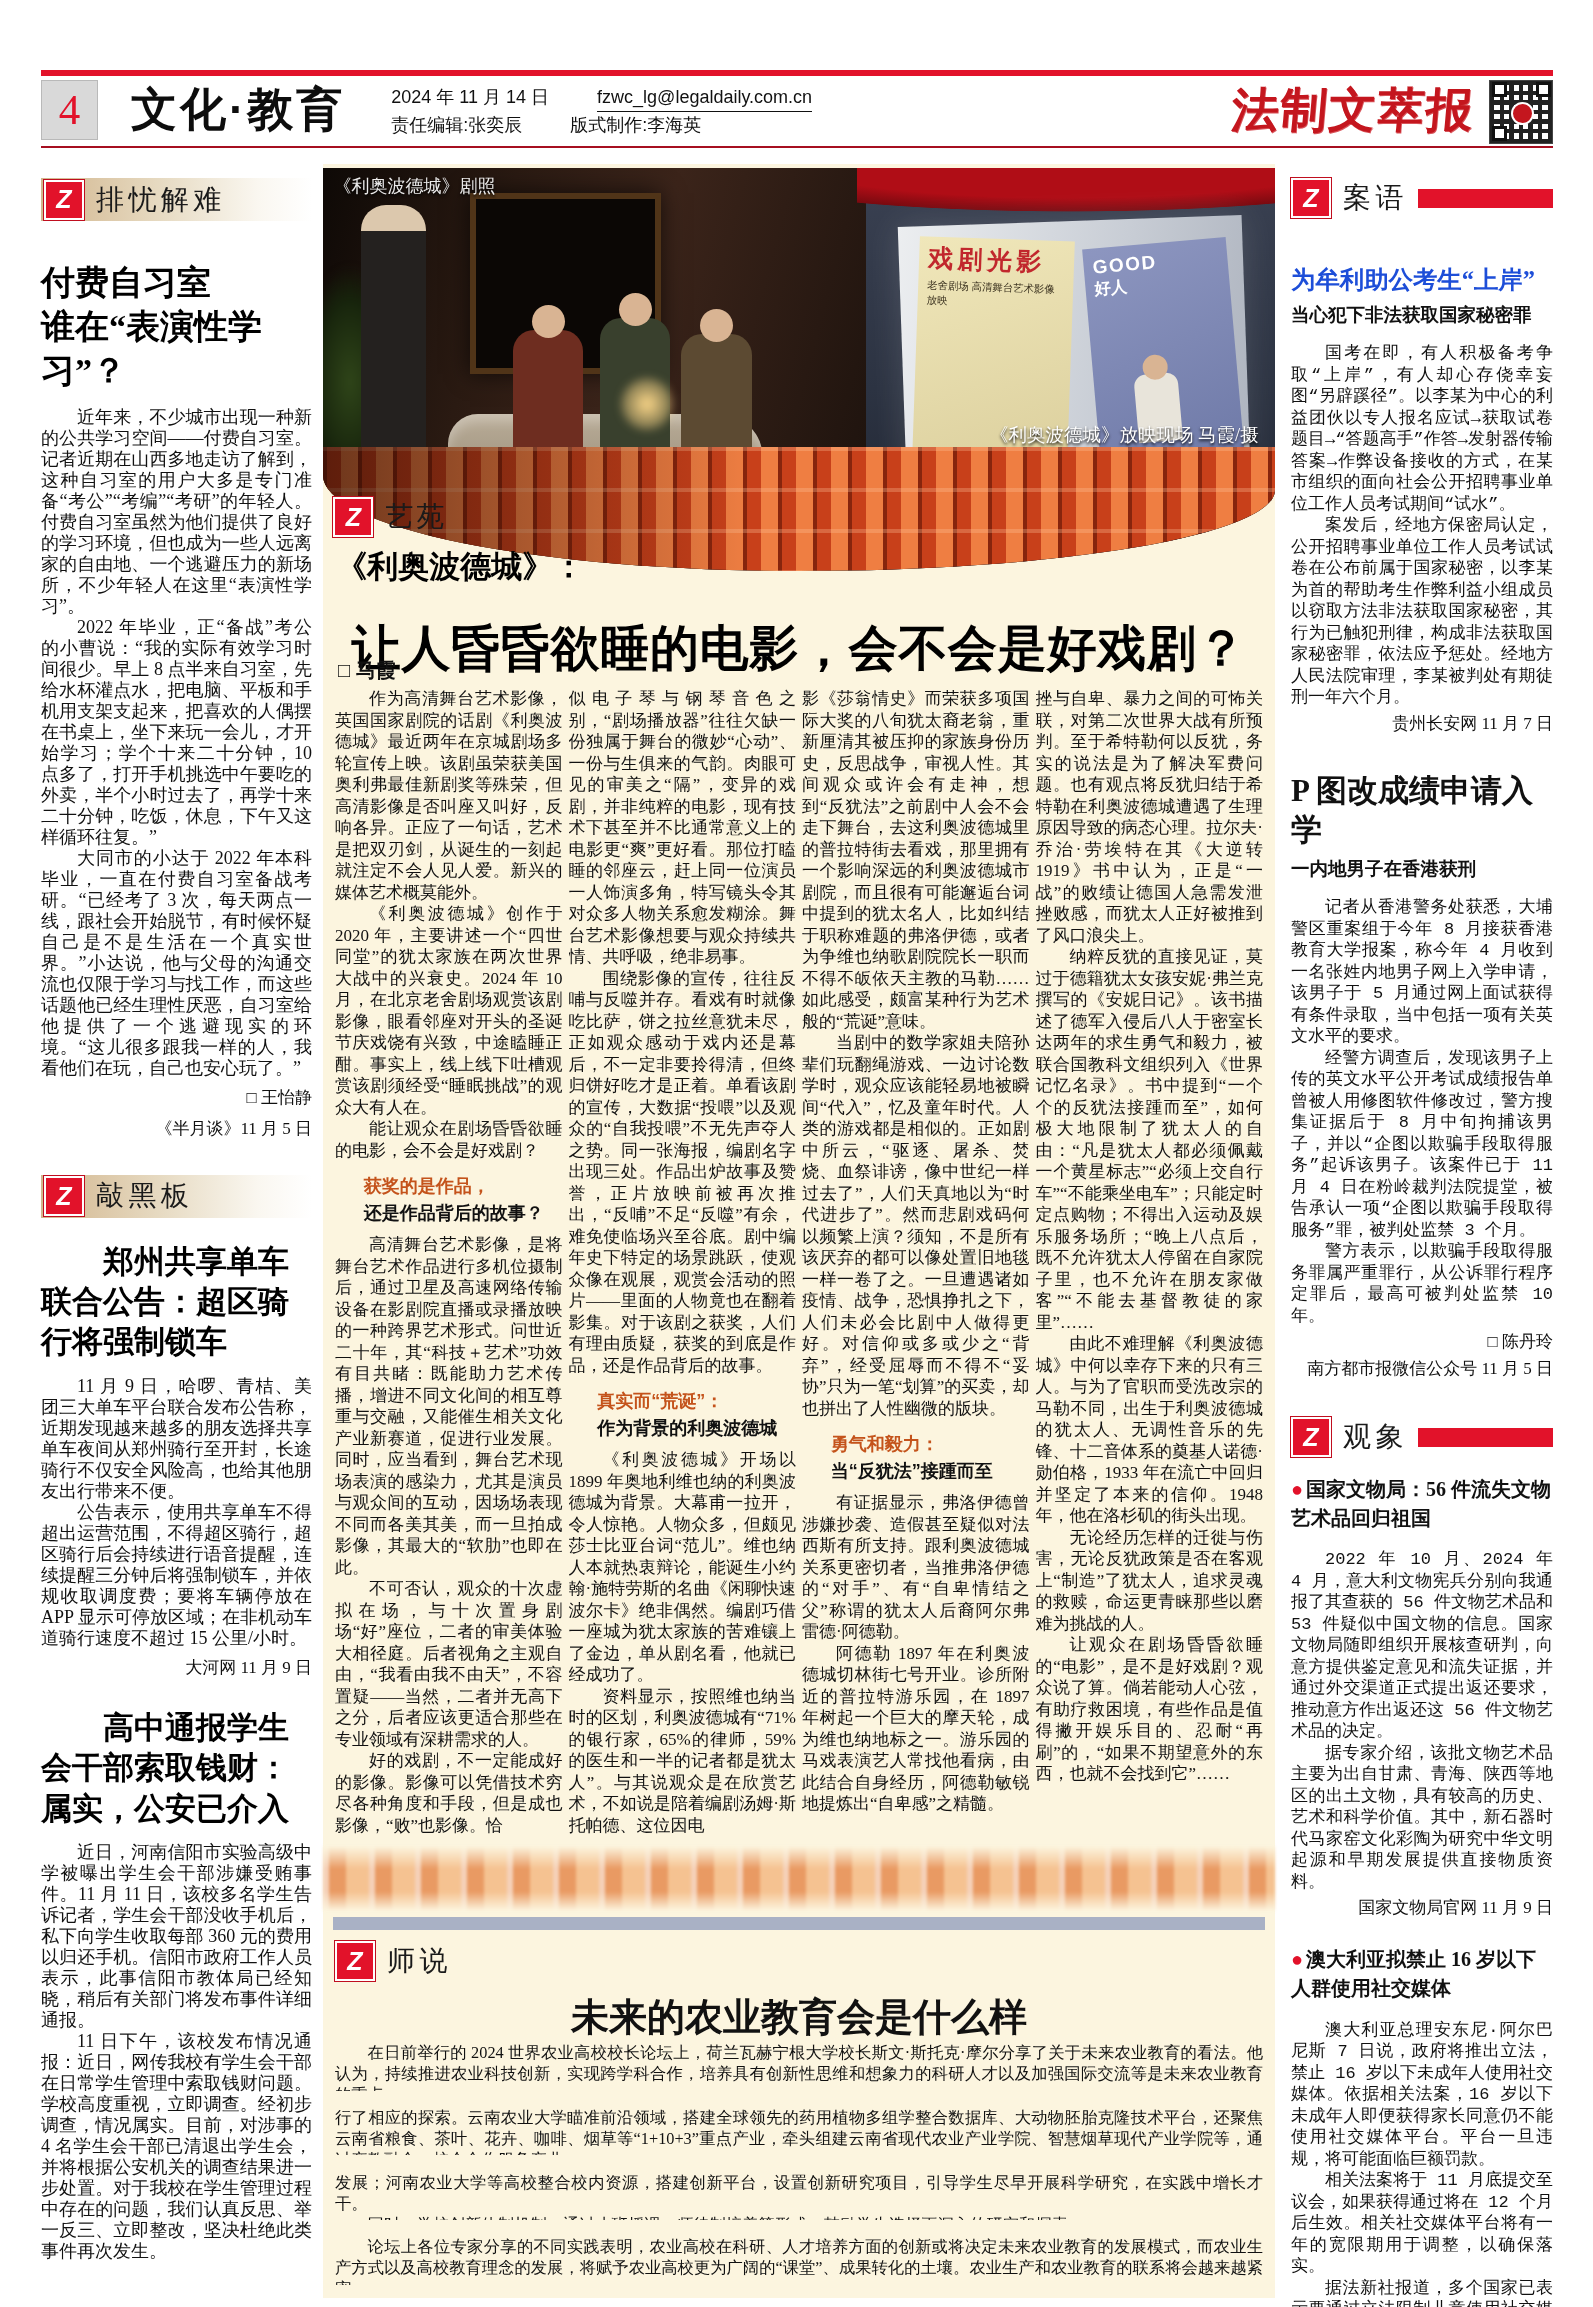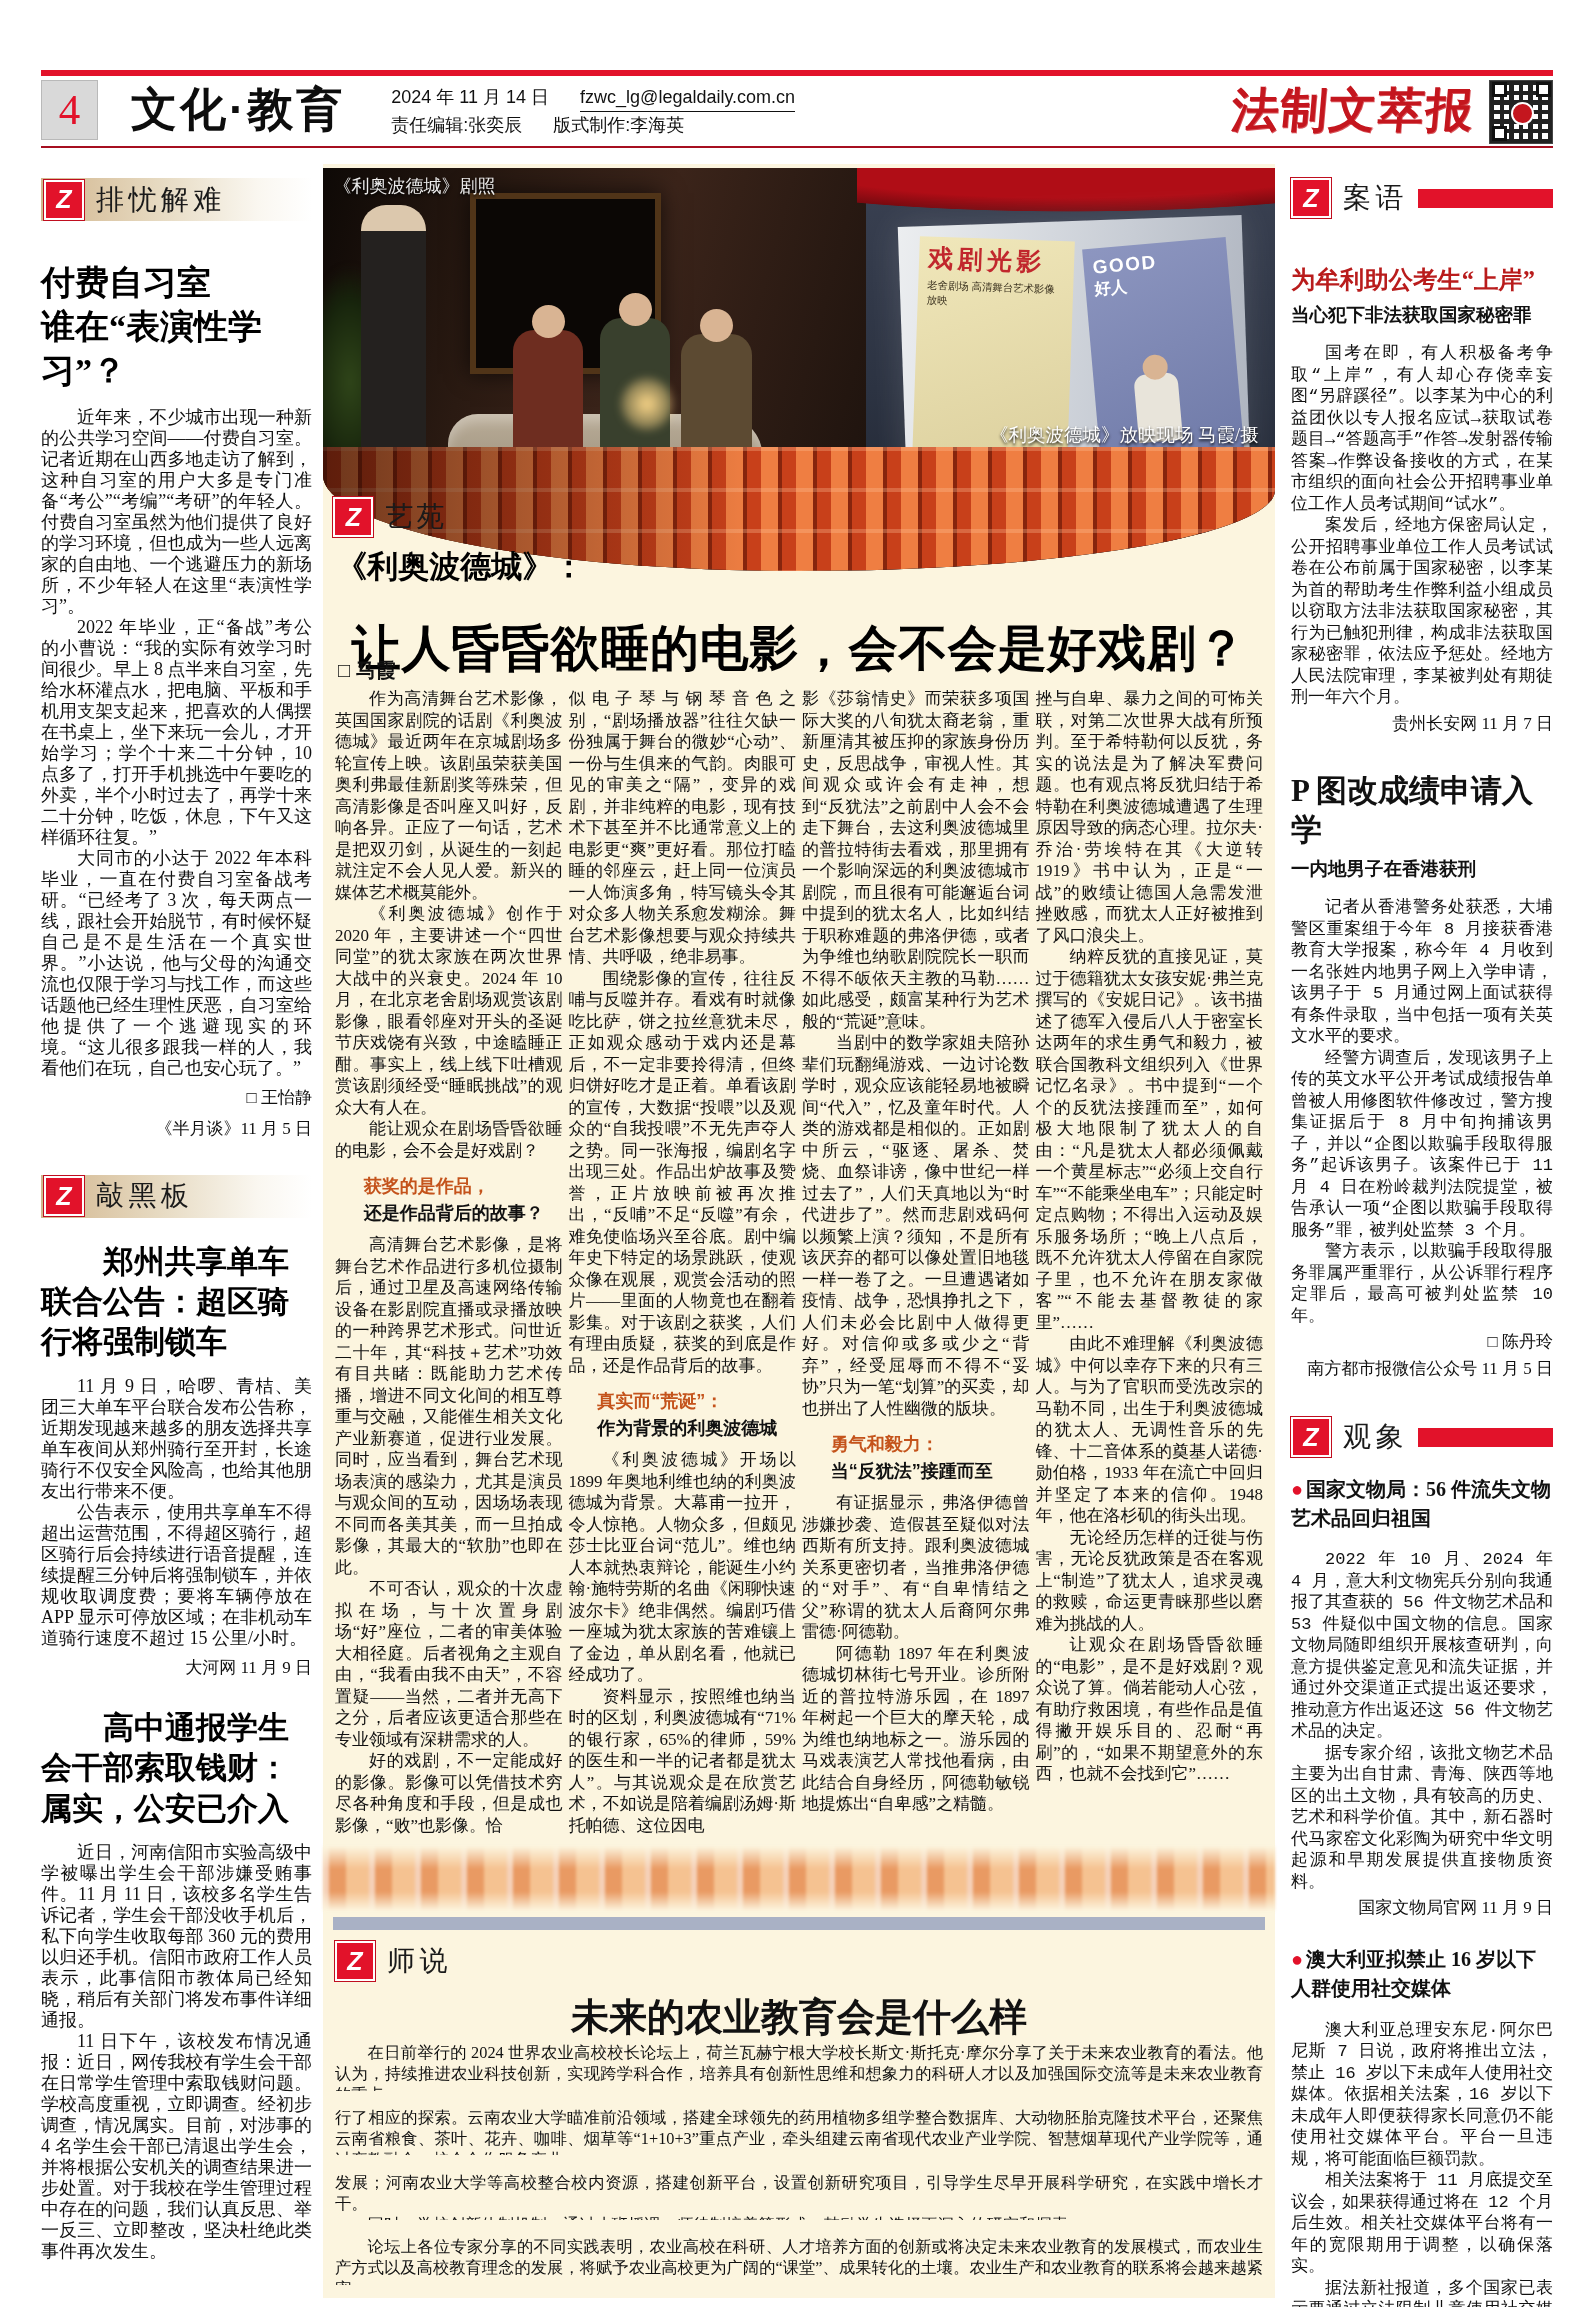--- a/index.html
+++ b/index.html
@@ -6,21 +6,21 @@
   .page{position:relative;width:1594px;height:2307px;background:#ffffff;overflow:hidden;
         font-family:"Liberation Serif","DejaVu Serif",serif;color:#111;}
   
   .top-rule{position:absolute;left:41px;top:70px;width:1512px;height:6px;background:#e2122a;}
   .header-rule{position:absolute;left:41px;top:146px;width:1512px;height:2.2px;background:#a60f20;}
   .header{position:absolute;left:41px;top:78px;width:1512px;height:65px;display:flex;align-items:flex-start;}
   .pagenum{width:55px;height:58px;margin-top:1.5px;background:#d9d9d9;border:0.7px solid #b9b9b9;
            color:#e2122a;font:400 43px/58px "Liberation Serif",serif;text-align:center;}
   .section-name{margin-left:33px;font:900 46px/62px "Liberation Sans",sans-serif;letter-spacing:3px;color:#0d0d0d;}
   .pubinfo{margin-left:46px;margin-top:6px;font:18px/27px "Liberation Sans",sans-serif;color:#111;}
-  .pubinfo .row{display:flex;gap:31px;}
+  .pubinfo .row{display:flex;gap:48px;}
   .email{text-decoration:none;color:#111;border-bottom:1.5px solid #111;}
   .spacer{flex:1;}
   .masthead{margin-top:4.4px;margin-right:15px;color:#c4161e;font:900 47px/56px "Liberation Serif",serif;
             transform:skewX(-5deg);letter-spacing:1.5px;text-shadow:0.7px 0.7px 0 #d8555b;}
   .qr{width:62px;height:62px;margin-top:1.5px;position:relative;background:#fff;border:1.5px solid #444;
       background-image:
         repeating-linear-gradient(0deg,#222 0 4.4px,transparent 4.4px 9.6px),
         repeating-linear-gradient(90deg,#222 0 4.4px,#fff 4.4px 9.6px);}
   .qr i{position:absolute;width:15px;height:15px;background:#fff;border:3.7px solid #111;box-sizing:border-box;}
   .qr i.tl{left:1.5px;top:1.5px}.qr i.tr{right:1.5px;top:1.5px}.qr i.bl{left:1.5px;bottom:1.5px}
@@ -111,21 +111,21 @@
       repeating-linear-gradient(90deg,rgba(255,255,255,.55) 0 6px,rgba(0,0,0,0) 6px 46px),
       repeating-linear-gradient(90deg,#e99a63 0 23px,#f5c291 23px 46px);}
   .gray-bar{position:absolute;left:10.4px;right:10.4px;top:1753px;height:12.6px;background:#a9b1c5;}
   .shishuo{position:absolute;left:0;right:0;top:1770px;height:357px;}
   .ss-badge{position:absolute;left:12px;top:7.4px;display:flex;align-items:center;}
   .ss-title{position:absolute;left:0;right:0;top:36px;text-align:center;font:900 38px/1.2 "Liberation Serif",serif;}
   .ss-cols{position:absolute;left:12px;right:12px;top:108px;bottom:6px;display:flex;gap:16.3px;flex-direction:column;}
   .ss-col{flex:1;min-width:0;font-size:16.3px;line-height:21px;overflow:hidden;}
   
   .col-right{position:absolute;left:1291px;top:178px;width:262px;}
-  .rt-title{margin:46px 0 0;font:700 24.4px/1.3 "Liberation Serif",serif;color:#b91c1c;}
+  .rt-title{margin:46px 0 0;font:700 24.4px/1.3 "Liberation Serif",serif;color:#1d4ed8;}
   .rt-sub{margin-top:7.4px;font:600 18.5px/1.3 "Liberation Serif",serif;}
   .rt-body{margin-top:16.3px;font-size:17px;line-height:21.5px;font-family:Liberation Mono, monospace;}
   .rt-src{margin-top:3px;font-size:17px;line-height:24px;}
   .rt2-title{margin:36px 0 0;font:700 31px/1.25 "Liberation Serif",serif;}
   .obs-title{margin:18px 0 0;font:700 20px/1.45 "Liberation Serif",serif;}
   .obs-title .dot{color:#e2122a;margin-right:3px;}
   .mt48{margin-top:36px;}
 </style>
 </head>
 <body>

